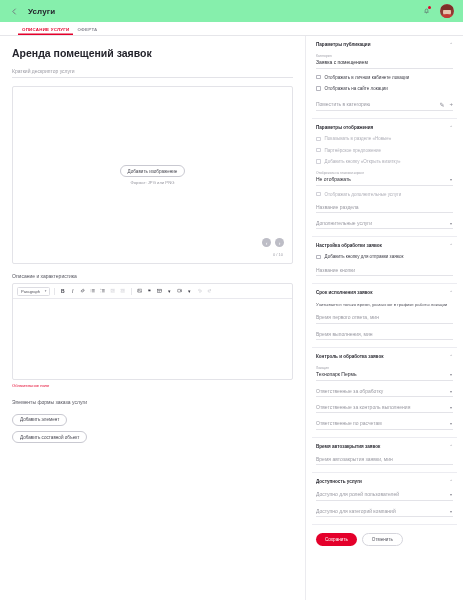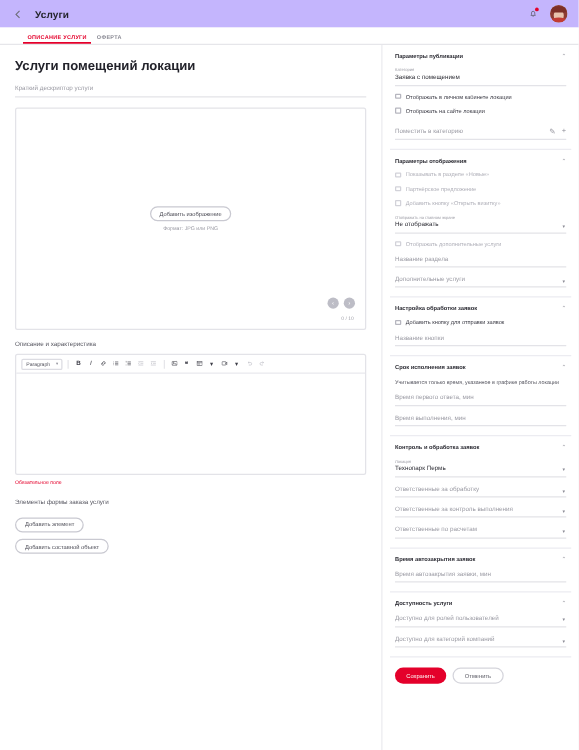--- a/index.html
+++ b/index.html
@@ -9,21 +9,21 @@
     background: #ffffff;
     font-family: "Liberation Sans", sans-serif;
     font-size: 5.2px;
     color: #2b2b33;
     overflow: hidden;
   }
   .app { width: 463px; height: 600px; display: flex; flex-direction: column; background:#f4f4f6; }
 
   
   .topbar {
-    height: 22px; background: #c4b5fd; display: flex; align-items: center;
+    height: 22px; background: #86efac; display: flex; align-items: center;
     padding: 0 9px; flex: 0 0 auto;
   }
   .back-arrow { width: 10px; height: 10px; display:flex; align-items:center; justify-content:center;
     color:#6d6d78; font-size: 8px; cursor: pointer; }
   .topbar-title { font-size: 8px; font-weight: bold; color:#24242c; margin-left: 9px; letter-spacing: .1px;}
   .topbar-right { margin-left: auto; display: flex; align-items: center; gap: 9px; }
   .bell { position: relative; width: 10px; height: 11px; display:flex; align-items:center; justify-content:center; }
   .bell svg { width: 7px; height: 8px; }
   .bell .dot { position: absolute; top: 0px; right: 0px; width: 3px; height: 3px; border-radius: 50%; background: #e4002b; }
   .avatar { width: 14px; height: 14px; border-radius: 50%; overflow: hidden; background: #d9d2cc; position: relative; }
@@ -139,21 +139,21 @@
 
   <div class="tabsbar">
     <div class="tab active">ОПИСАНИЕ УСЛУГИ</div>
     <div class="tab">ОФЕРТА</div>
   </div>
 
   <div class="content">
 
     <div class="col-main">
 
-      <h1 class="page-title">Услуги помещений локации</h1>
+      <h1 class="page-title">Аренда помещений заявок</h1>
 
       <div class="field-line">
         <span class="ph">Краткий дескриптор услуги</span>
       </div>
 
       <div class="image-box">
         <button class="btn-outline">Добавить изображение</button>
         <div class="hint">Формат: JPG или PNG</div>
         <div class="img-nav">
           <div class="circ">‹</div>

